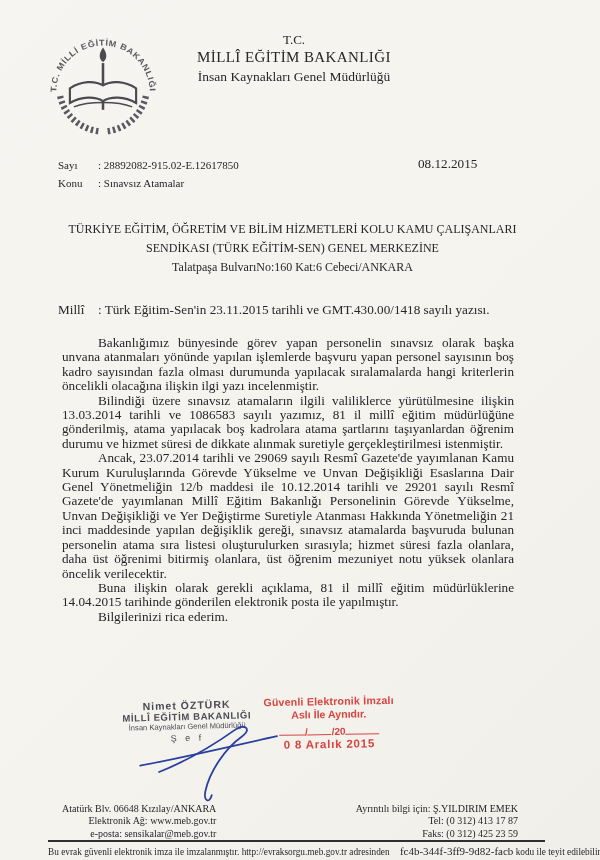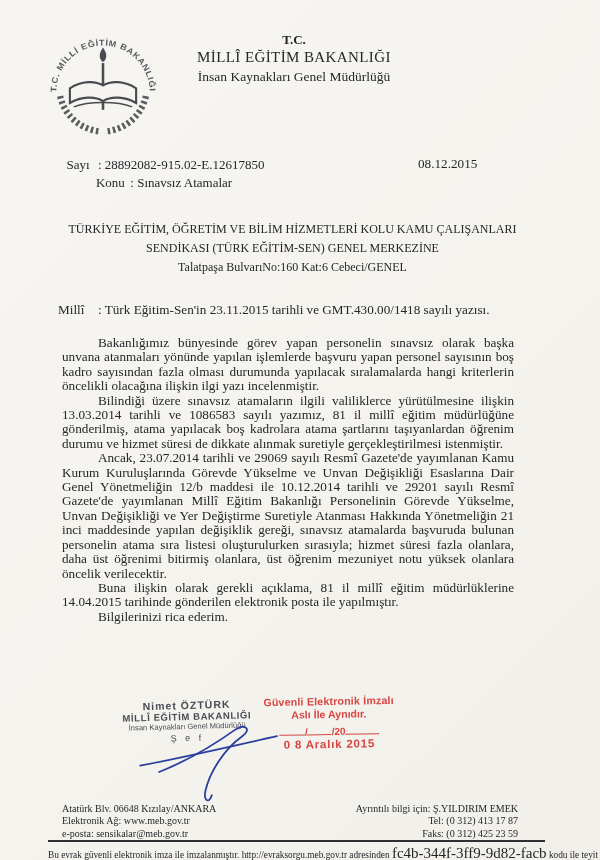--- a/index.html
+++ b/index.html
@@ -5,25 +5,25 @@
   html,body{margin:0;padding:0;background:#e8e6e1;}
   #paper{
     position:relative;width:600px;height:860px;margin:0 auto;
     background:linear-gradient(135deg,#f6f5f1 0%,#f4f3ee 55%,#f1efe9 100%);
     font-family:"Liberation Serif","DejaVu Serif",serif;
     color:#26262a;overflow:hidden;
   }
   
   .logo{position:absolute;left:44px;top:28px;width:118px;height:112px;}
   .header-text{position:absolute;left:94px;top:33px;width:400px;text-align:center;line-height:1;}
-  .ht1{font-size:13px;margin:0 0 4px 0;font-weight:bold;}
+  .ht1{font-size:13px;margin:0 0 4px 0;}
   .ht2{font-size:15px;letter-spacing:.4px;margin:0 0 5px 0;}
   .ht3{font-size:13.5px;margin:0;}
   
-  .meta{position:absolute;left:58px;top:156px;font-size:13px;line-height:18px;text-align:center;}
+  .meta{position:absolute;left:58px;top:156px;font-size:11px;line-height:18px;}
   .meta-label{display:inline-block;width:40px;}
   .doc-date{position:absolute;left:418px;top:156px;font-size:13.2px;}
   
   .addressee{position:absolute;left:30px;top:220px;width:525px;text-align:center;
     font-size:12px;line-height:19px;}
   
   .ilgi{position:absolute;left:58px;top:302px;width:470px;font-size:13.2px;}
   .ilgi-label{display:inline-block;width:40px;}
   
   .body-text{position:absolute;left:62px;top:336px;width:452px;
@@ -46,25 +46,25 @@
   .stamp-red{position:absolute;left:254px;top:695px;width:150px;text-align:center;
     color:#d84440;transform:rotate(-1deg);
     font-family:"Liberation Sans","DejaVu Sans",sans-serif;}
   .rs1{font-size:10.6px;font-weight:bold;line-height:13px;letter-spacing:.2px;}
   .rs2{font-size:10.6px;font-weight:bold;line-height:13px;}
   .rs-line{margin-top:5px;font-size:10px;font-weight:bold;line-height:10px;white-space:nowrap;}
   .seg{display:inline-block;border-bottom:1.6px solid #d84440;height:8px;}
   .seg1{width:26px;} .seg2{width:24px;} .seg3{width:34px;}
   .rs-date{font-size:11.5px;font-weight:bold;letter-spacing:.8px;margin-top:1px;}
   
-  .footer-left{position:absolute;left:62px;top:803px;font-size:10px;line-height:12.4px;}
+  .footer-left{position:absolute;left:62px;top:803px;font-size:10px;line-height:12.4px;text-align:right;}
   .footer-right{position:absolute;right:82px;top:803px;font-size:10px;line-height:12.4px;text-align:right;}
   .rule{position:absolute;left:48px;top:840px;width:497px;height:2px;background:#2f2f33;}
   .verify{position:absolute;left:48px;top:845px;width:520px;font-size:9.3px;white-space:nowrap;}
-  .verify-code{font-size:15px;}
+  .verify-code{font-size:11px;margin-left:8px;}
 </style>
 </head>
 <body>
 
 <div id="paper">
 
   <div class="logo">
     <svg viewBox="0 0 120 115" width="118" height="112">
       <defs>
         <path id="arcTop" d="M 12,66 A 48,48 0 0 1 108,66" fill="none"></path>
@@ -92,21 +92,21 @@
 
   <div class="meta">
     <div><span class="meta-label">Sayı</span><span>: 28892082-915.02-E.12617850</span></div>
     <div><span class="meta-label">Konu</span><span>: Sınavsız Atamalar</span></div>
   </div>
   <div class="doc-date">08.12.2015</div>
 
   <div class="addressee">
     <div>TÜRKİYE EĞİTİM, ÖĞRETİM VE BİLİM HİZMETLERİ KOLU KAMU ÇALIŞANLARI</div>
     <div>SENDİKASI (TÜRK EĞİTİM-SEN) GENEL MERKEZİNE</div>
-    <div>Talatpaşa BulvarıNo:160 Kat:6 Cebeci/GENEL</div>
+    <div>Talatpaşa BulvarıNo:160 Kat:6 Cebeci/ANKARA</div>
   </div>
 
   <div class="ilgi"><span class="ilgi-label">Millî</span><span>: Türk Eğitim-Sen'in 23.11.2015 tarihli ve GMT.430.00/1418 sayılı yazısı.</span></div>
 
   <div class="body-text">
     <p>Bakanlığımız bünyesinde görev yapan personelin sınavsız olarak başka unvana atanmaları yönünde yapılan işlemlerde başvuru yapan personel sayısının boş kadro sayısından fazla olması durumunda yapılacak sıralamalarda hangi kriterlerin öncelikli olacağına ilişkin ilgi yazı incelenmiştir.</p>
     <p>Bilindiği üzere sınavsız atamaların ilgili valiliklerce yürütülmesine ilişkin 13.03.2014 tarihli ve 1086583 sayılı yazımız, 81 il millî eğitim müdürlüğüne gönderilmiş, atama yapılacak boş kadrolara atama şartlarını taşıyanlardan öğrenim durumu ve hizmet süresi de dikkate alınmak suretiyle gerçekleştirilmesi istenmiştir.</p>
     <p>Ancak, 23.07.2014 tarihli ve 29069 sayılı Resmî Gazete'de yayımlanan Kamu Kurum Kuruluşlarında Görevde Yükselme ve Unvan Değişikliği Esaslarına Dair Genel Yönetmeliğin 12/b maddesi ile 10.12.2014 tarihli ve 29201 sayılı Resmî Gazete'de yayımlanan Millî Eğitim Bakanlığı Personelinin Görevde Yükselme, Unvan Değişikliği ve Yer Değiştirme Suretiyle Atanması Hakkında Yönetmeliğin 21 inci maddesinde yapılan değişiklik gereği, sınavsız atamalarda başvuruda bulunan personelin atama sıra listesi oluşturulurken sırasıyla; hizmet süresi fazla olanlara, daha üst öğrenimi bitirmiş olanlara, üst öğrenim mezuniyet notu yüksek olanlara öncelik verilecektir.</p>
     <p>Buna ilişkin olarak gerekli açıklama, 81 il millî eğitim müdürlüklerine 14.04.2015 tarihinde gönderilen elektronik posta ile yapılmıştır.</p>
     <p class="closing">Bilgilerinizi rica ederim.</p>

